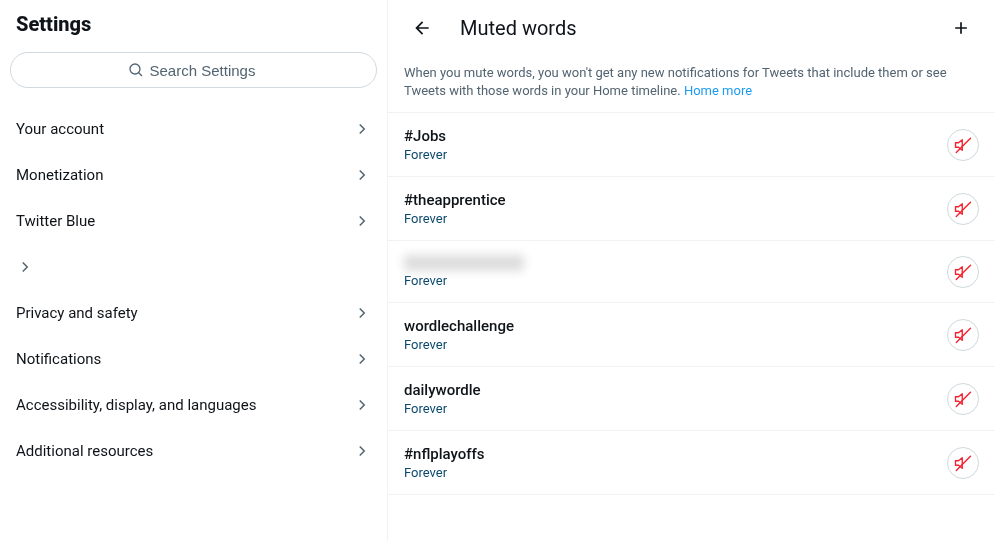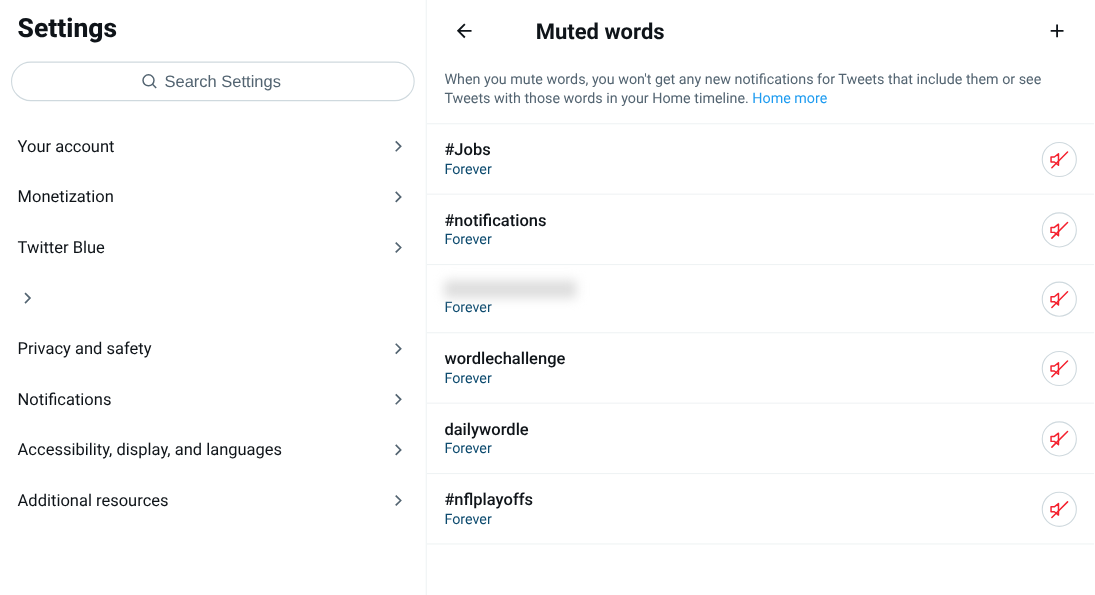--- a/index.html
+++ b/index.html
@@ -12,21 +12,21 @@
       color: #0f1419;
       background: #fff;
     }
     .left-panel {
       width: 388px;
       border-right: 1px solid #eff3f4;
       display: flex;
       flex-direction: column;
     }
     .settings-title {
-      font-size: 24px;
+      font-size: 20px;
       font-weight: 800;
       padding: 12px 16px 16px 16px;
     }
     .search-wrap {
       padding: 0 10px 10px 10px;
     }
     .search-box {
       border: 1px solid #cfd9de;
       border-radius: 9999px;
       height: 36px;
@@ -77,23 +77,22 @@
       width: 36px;
       height: 36px;
       display: flex;
       align-items: center;
       justify-content: center;
       border-radius: 50%;
       cursor: pointer;
     }
     .right-title {
       font-size: 20px;
-      font-weight: 700;
+      font-weight: 400;
       flex: 1;
-      margin-left: 27px;
     }
     .add-btn {
       width: 36px;
       height: 36px;
       display: flex;
       align-items: center;
       justify-content: center;
       border-radius: 50%;
       cursor: pointer;
     }
@@ -234,21 +233,21 @@
         </div>
         <div class="unmute-btn">
           <svg width="18" height="18" viewBox="0 0 24 24" fill="none" stroke="#f4212e" stroke-width="1.8" stroke-linecap="round" stroke-linejoin="round">
             <path d="M11 5 6 9H2v6h4l5 4V5z"></path>
             <line x1="22" y1="3" x2="3" y2="22"></line>
           </svg>
         </div>
       </div>
       <div class="muted-row">
         <div class="muted-info">
-          <div class="muted-word">#notifications</div>
+          <div class="muted-word">#theapprentice</div>
           <div class="muted-duration">Forever</div>
         </div>
         <div class="unmute-btn">
           <svg width="18" height="18" viewBox="0 0 24 24" fill="none" stroke="#f4212e" stroke-width="1.8" stroke-linecap="round" stroke-linejoin="round">
             <path d="M11 5 6 9H2v6h4l5 4V5z"></path>
             <line x1="22" y1="3" x2="3" y2="22"></line>
           </svg>
         </div>
       </div>
       <div class="muted-row">

